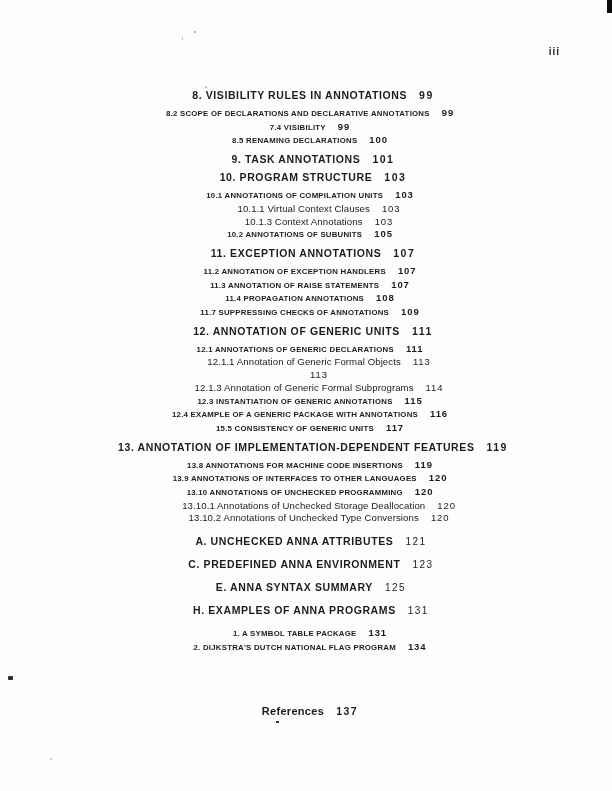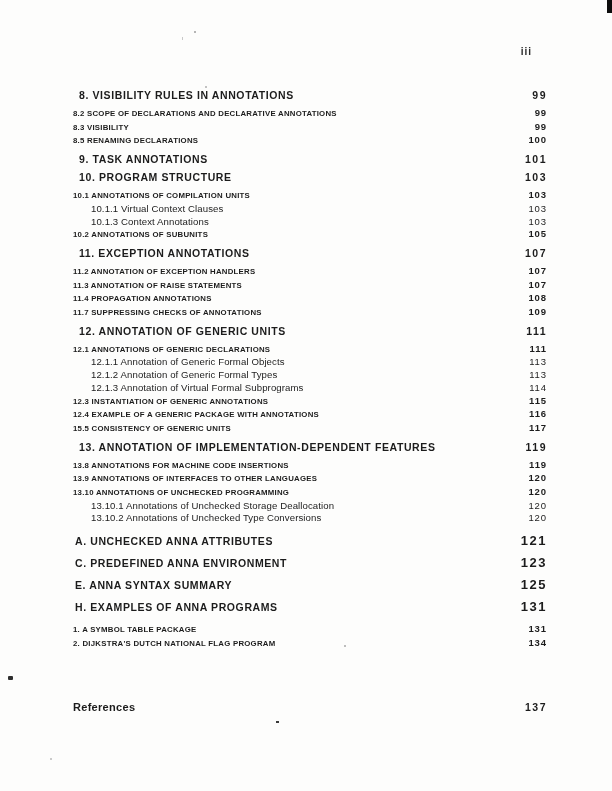--- a/index.html
+++ b/index.html
@@ -12,37 +12,37 @@
     width: 612px;
     height: 791px;
     background: #fdfdfc;
     overflow: hidden;
     font-family: "Liberation Sans", "DejaVu Sans", sans-serif;
     color: #1c1c1c;
   }
   .corner-folio {
     position: absolute;
     top: 46px;
-    left: 58px;
+    left: 86px;
     width: 474px;
     text-align: right;
     font-size: 10px;
     font-weight: 700;
     letter-spacing: 1px;
     color: #2a2a2a;
   }
   .toc {
     position: absolute;
     top: 84px;
     left: 73px;
     width: 474px;
   }
   .row {
     display: flex;
-    justify-content: space-between;
+    justify-content: center;
     align-items: baseline;
   }
   .row .pg {
     white-space: nowrap;
     text-align: right;
   }
   
   .lv-chapter {
     margin: 5px 0 6px 6px;
     line-height: 12px;
@@ -52,21 +52,21 @@
   }
   .lv-chapter .pg { font-size: 10.5px; font-weight: 700; letter-spacing: 1.5px; }
 
   .lv-appendix {
     margin: 10px 0 10px 2px;
     line-height: 12px;
     font-size: 10.5px;
     font-weight: 700;
     letter-spacing: 0.6px;
   }
-  .lv-appendix .pg { font-size: 13px; font-weight: 700; letter-spacing: 1.5px; }
+  .lv-appendix .pg { font-size: 10px; font-weight: 400; letter-spacing: 1.5px; }
 
   .lv-backmatter {
     margin: 10px 0 10px 0;
     line-height: 12px;
     font-size: 11px;
     font-weight: 700;
     letter-spacing: 0.3px;
   }
   .lv-backmatter .pg { font-size: 10.5px; font-weight: 700; letter-spacing: 1.5px; margin-top: 40px; }
 
@@ -111,21 +111,21 @@
   <div class="toc" id="toc-list">
       <div class="row lv-chapter">
         <span class="ttl">8. VISIBILITY RULES IN ANNOTATIONS</span>
         <span class="pg">99</span>
       </div>
       <div class="row lv-section">
         <span class="ttl">8.2 SCOPE OF DECLARATIONS AND DECLARATIVE ANNOTATIONS</span>
         <span class="pg">99</span>
       </div>
       <div class="row lv-section">
-        <span class="ttl">8.3 VISIBILITY</span>
+        <span class="ttl">7.4 VISIBILITY</span>
         <span class="pg">99</span>
       </div>
       <div class="row lv-section">
         <span class="ttl">8.5 RENAMING DECLARATIONS</span>
         <span class="pg">100</span>
       </div>
       <div class="row lv-chapter">
         <span class="ttl">9. TASK ANNOTATIONS</span>
         <span class="pg">101</span>
       </div>
@@ -175,25 +175,24 @@
       </div>
       <div class="row lv-section">
         <span class="ttl">12.1 ANNOTATIONS OF GENERIC DECLARATIONS</span>
         <span class="pg">111</span>
       </div>
       <div class="row lv-subsection">
         <span class="ttl">12.1.1 Annotation of Generic Formal Objects</span>
         <span class="pg">113</span>
       </div>
       <div class="row lv-subsection">
-        <span class="ttl">12.1.2 Annotation of Generic Formal Types</span>
         <span class="pg">113</span>
       </div>
       <div class="row lv-subsection">
-        <span class="ttl">12.1.3 Annotation of Virtual Formal Subprograms</span>
+        <span class="ttl">12.1.3 Annotation of Generic Formal Subprograms</span>
         <span class="pg">114</span>
       </div>
       <div class="row lv-section">
         <span class="ttl">12.3 INSTANTIATION OF GENERIC ANNOTATIONS</span>
         <span class="pg">115</span>
       </div>
       <div class="row lv-section">
         <span class="ttl">12.4 EXAMPLE OF A GENERIC PACKAGE WITH ANNOTATIONS</span>
         <span class="pg">116</span>
       </div>

